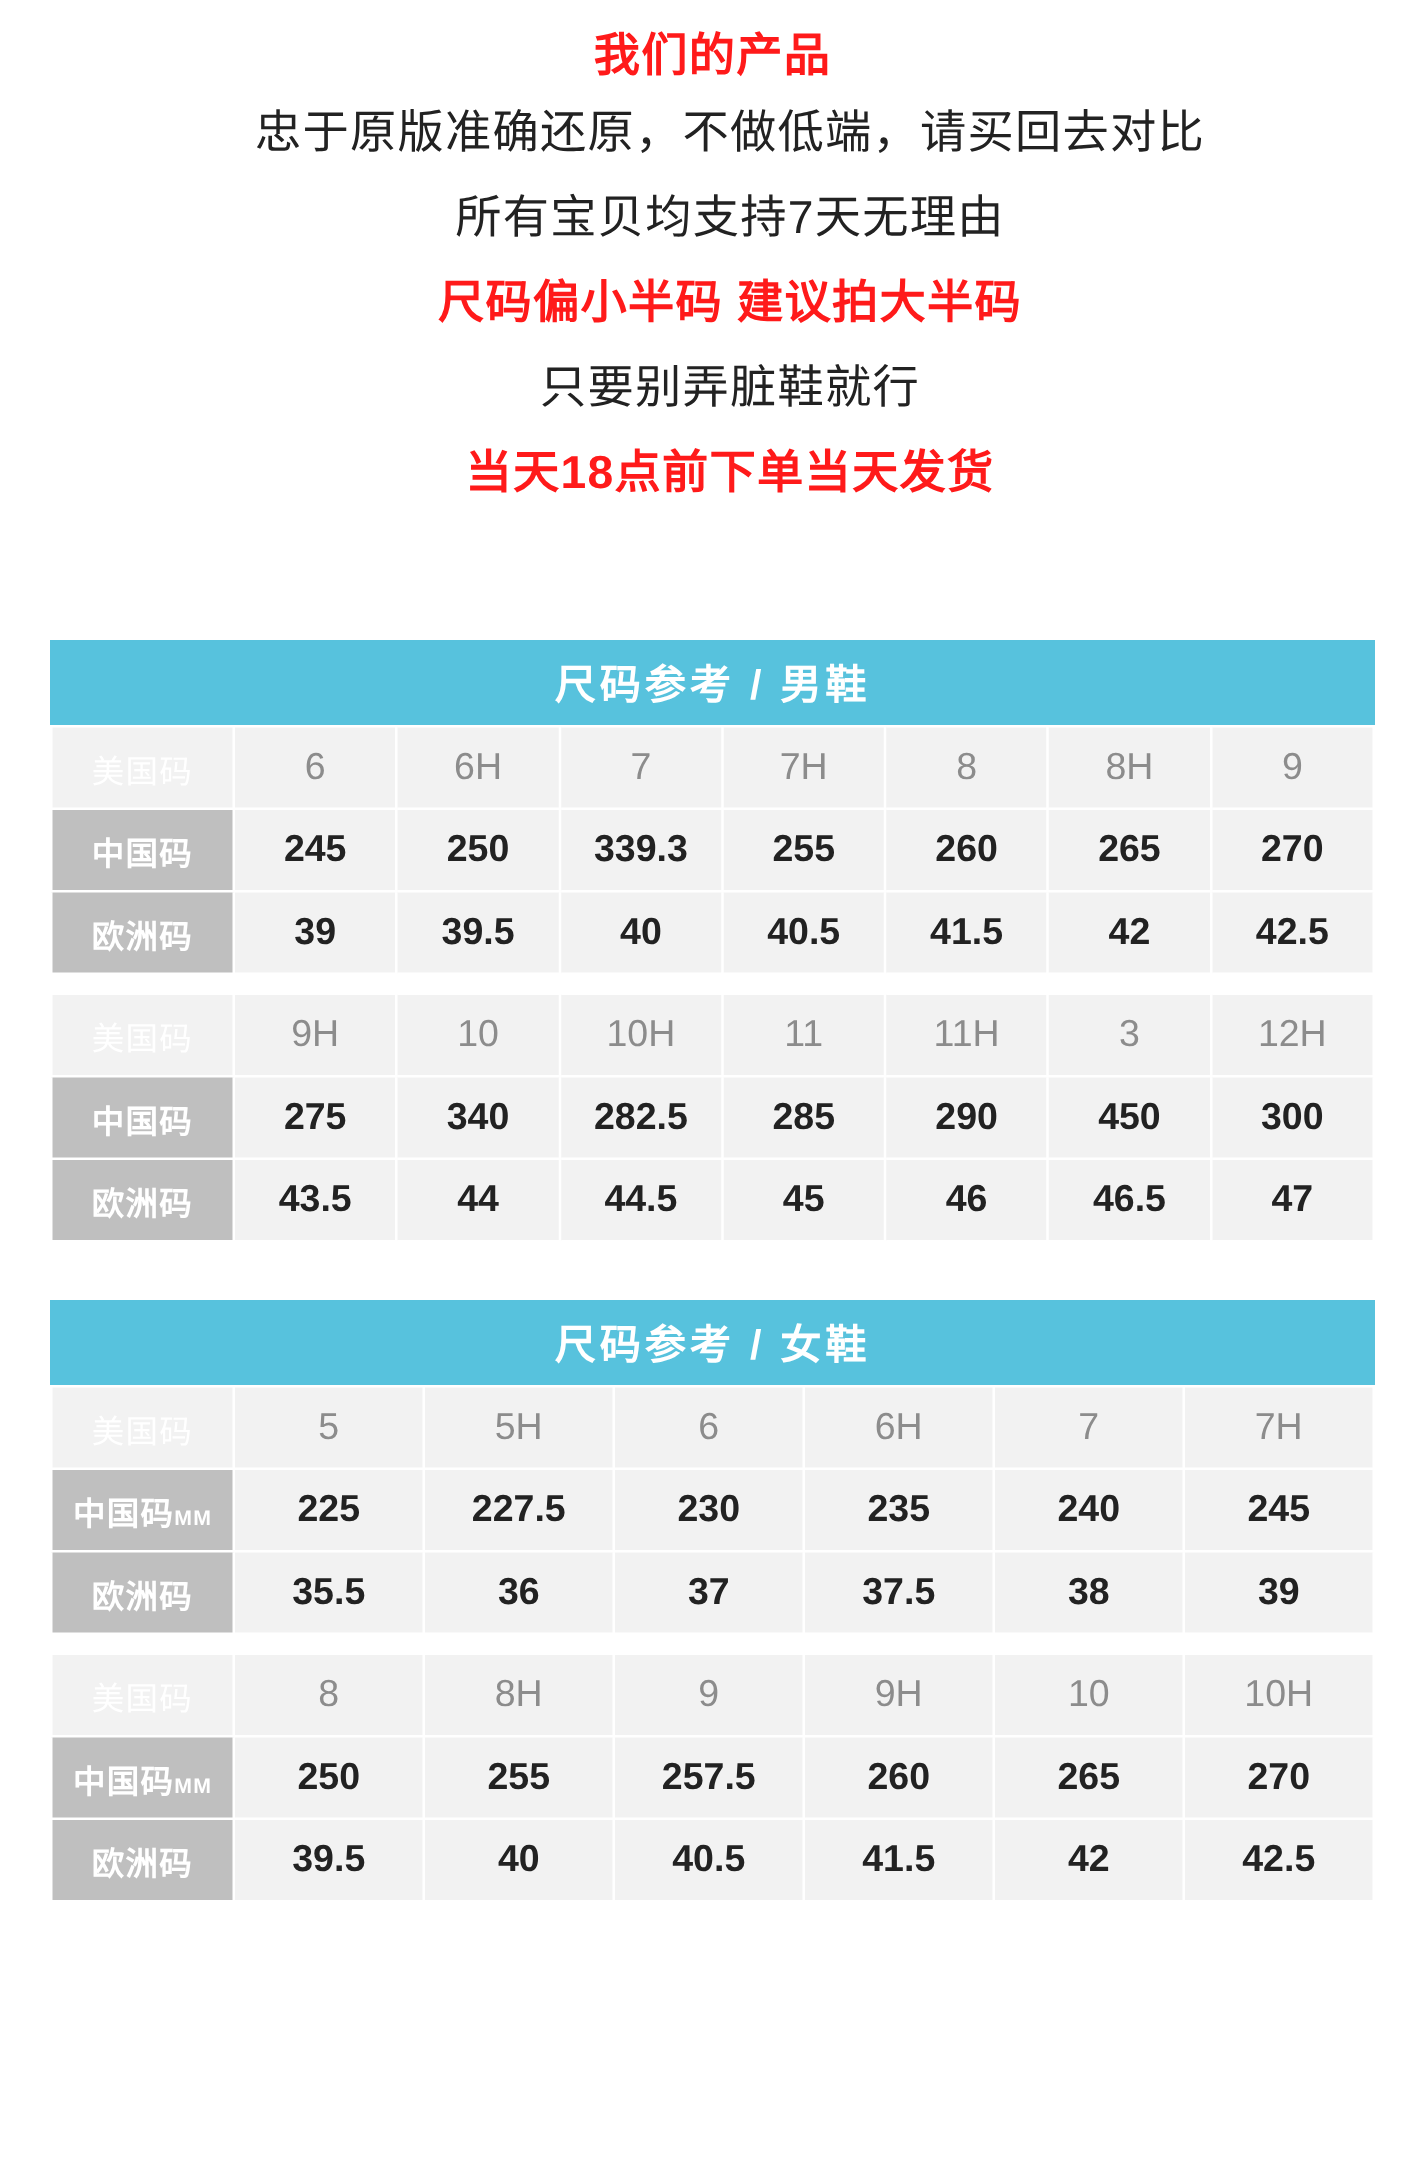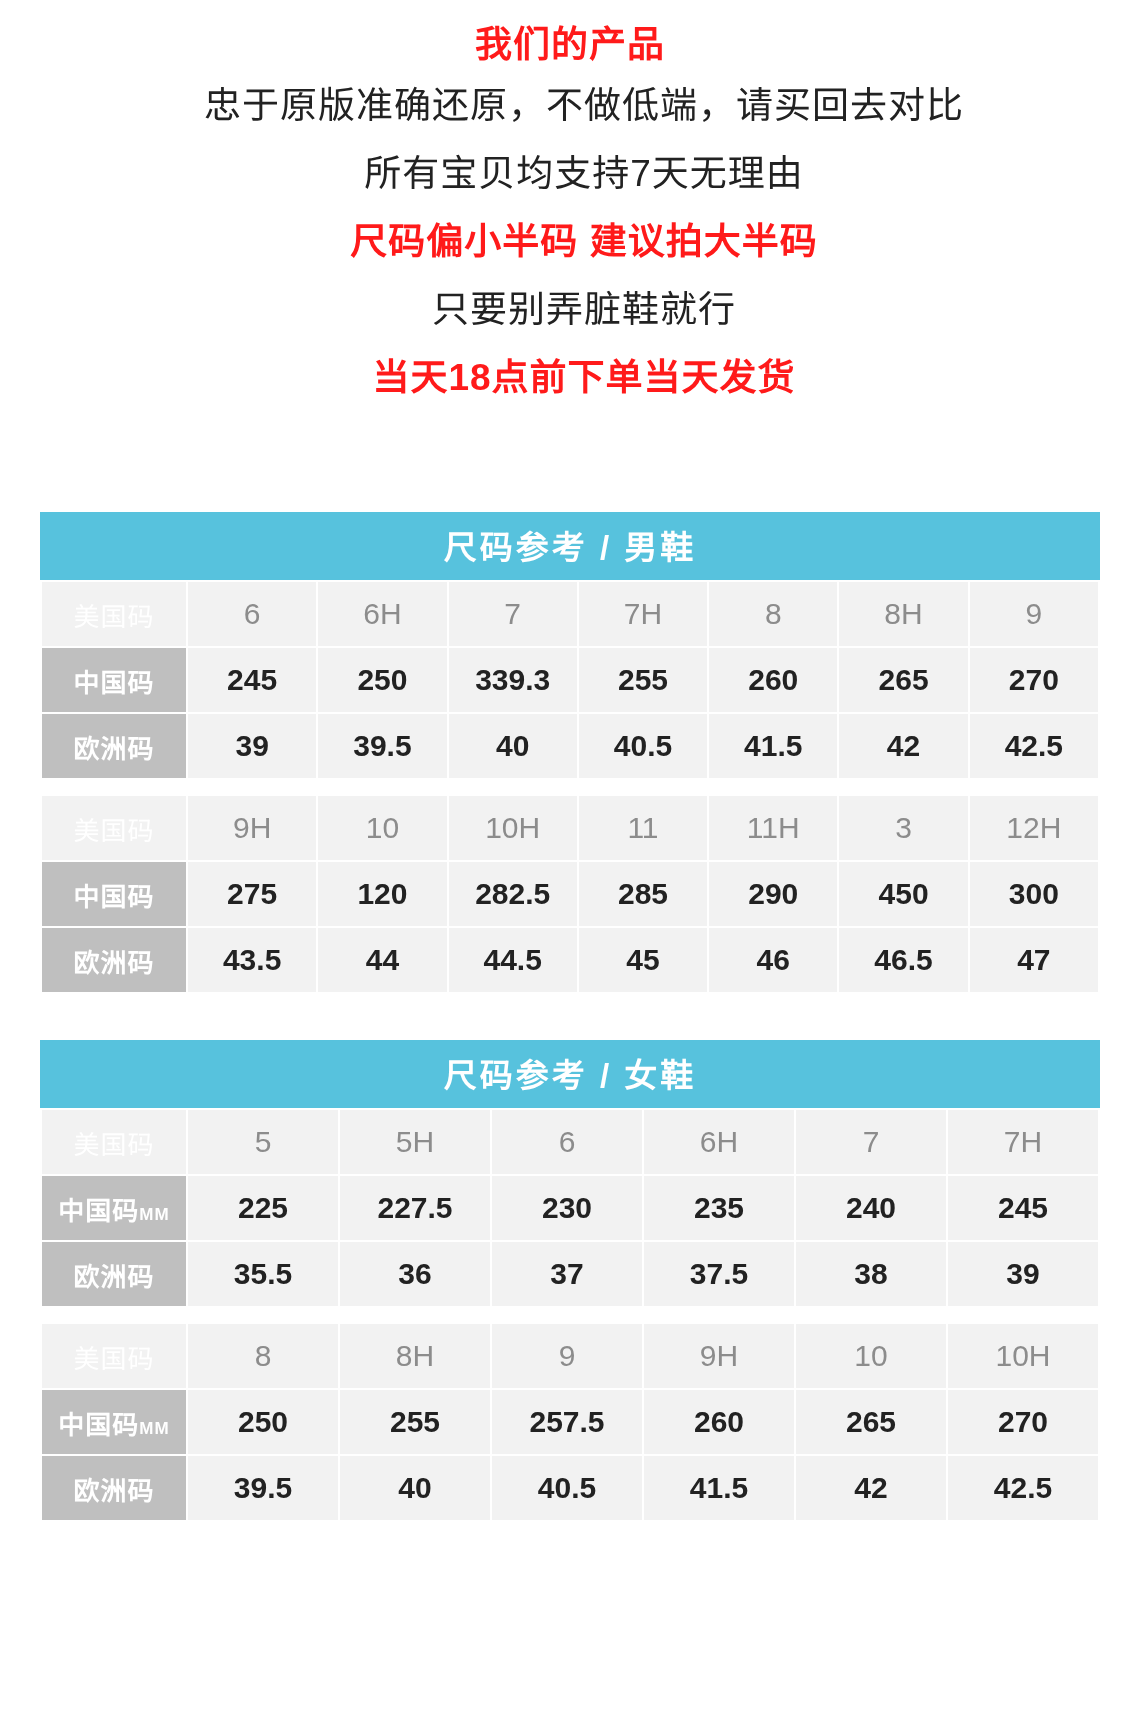--- a/index.html
+++ b/index.html
@@ -173,21 +173,21 @@
         <td>10</td>
         <td>10H</td>
         <td>11</td>
         <td>11H</td>
         <td>3</td>
         <td>12H</td>
       </tr>
       <tr>
         <td class="rowlabel">中国码</td>
         <td>275</td>
-        <td>120</td>
+        <td>340</td>
         <td>282.5</td>
         <td>285</td>
         <td>290</td>
         <td>450</td>
         <td>300</td>
       </tr>
       <tr>
         <td class="rowlabel">欧洲码</td>
         <td>43.5</td>
         <td>44</td>

